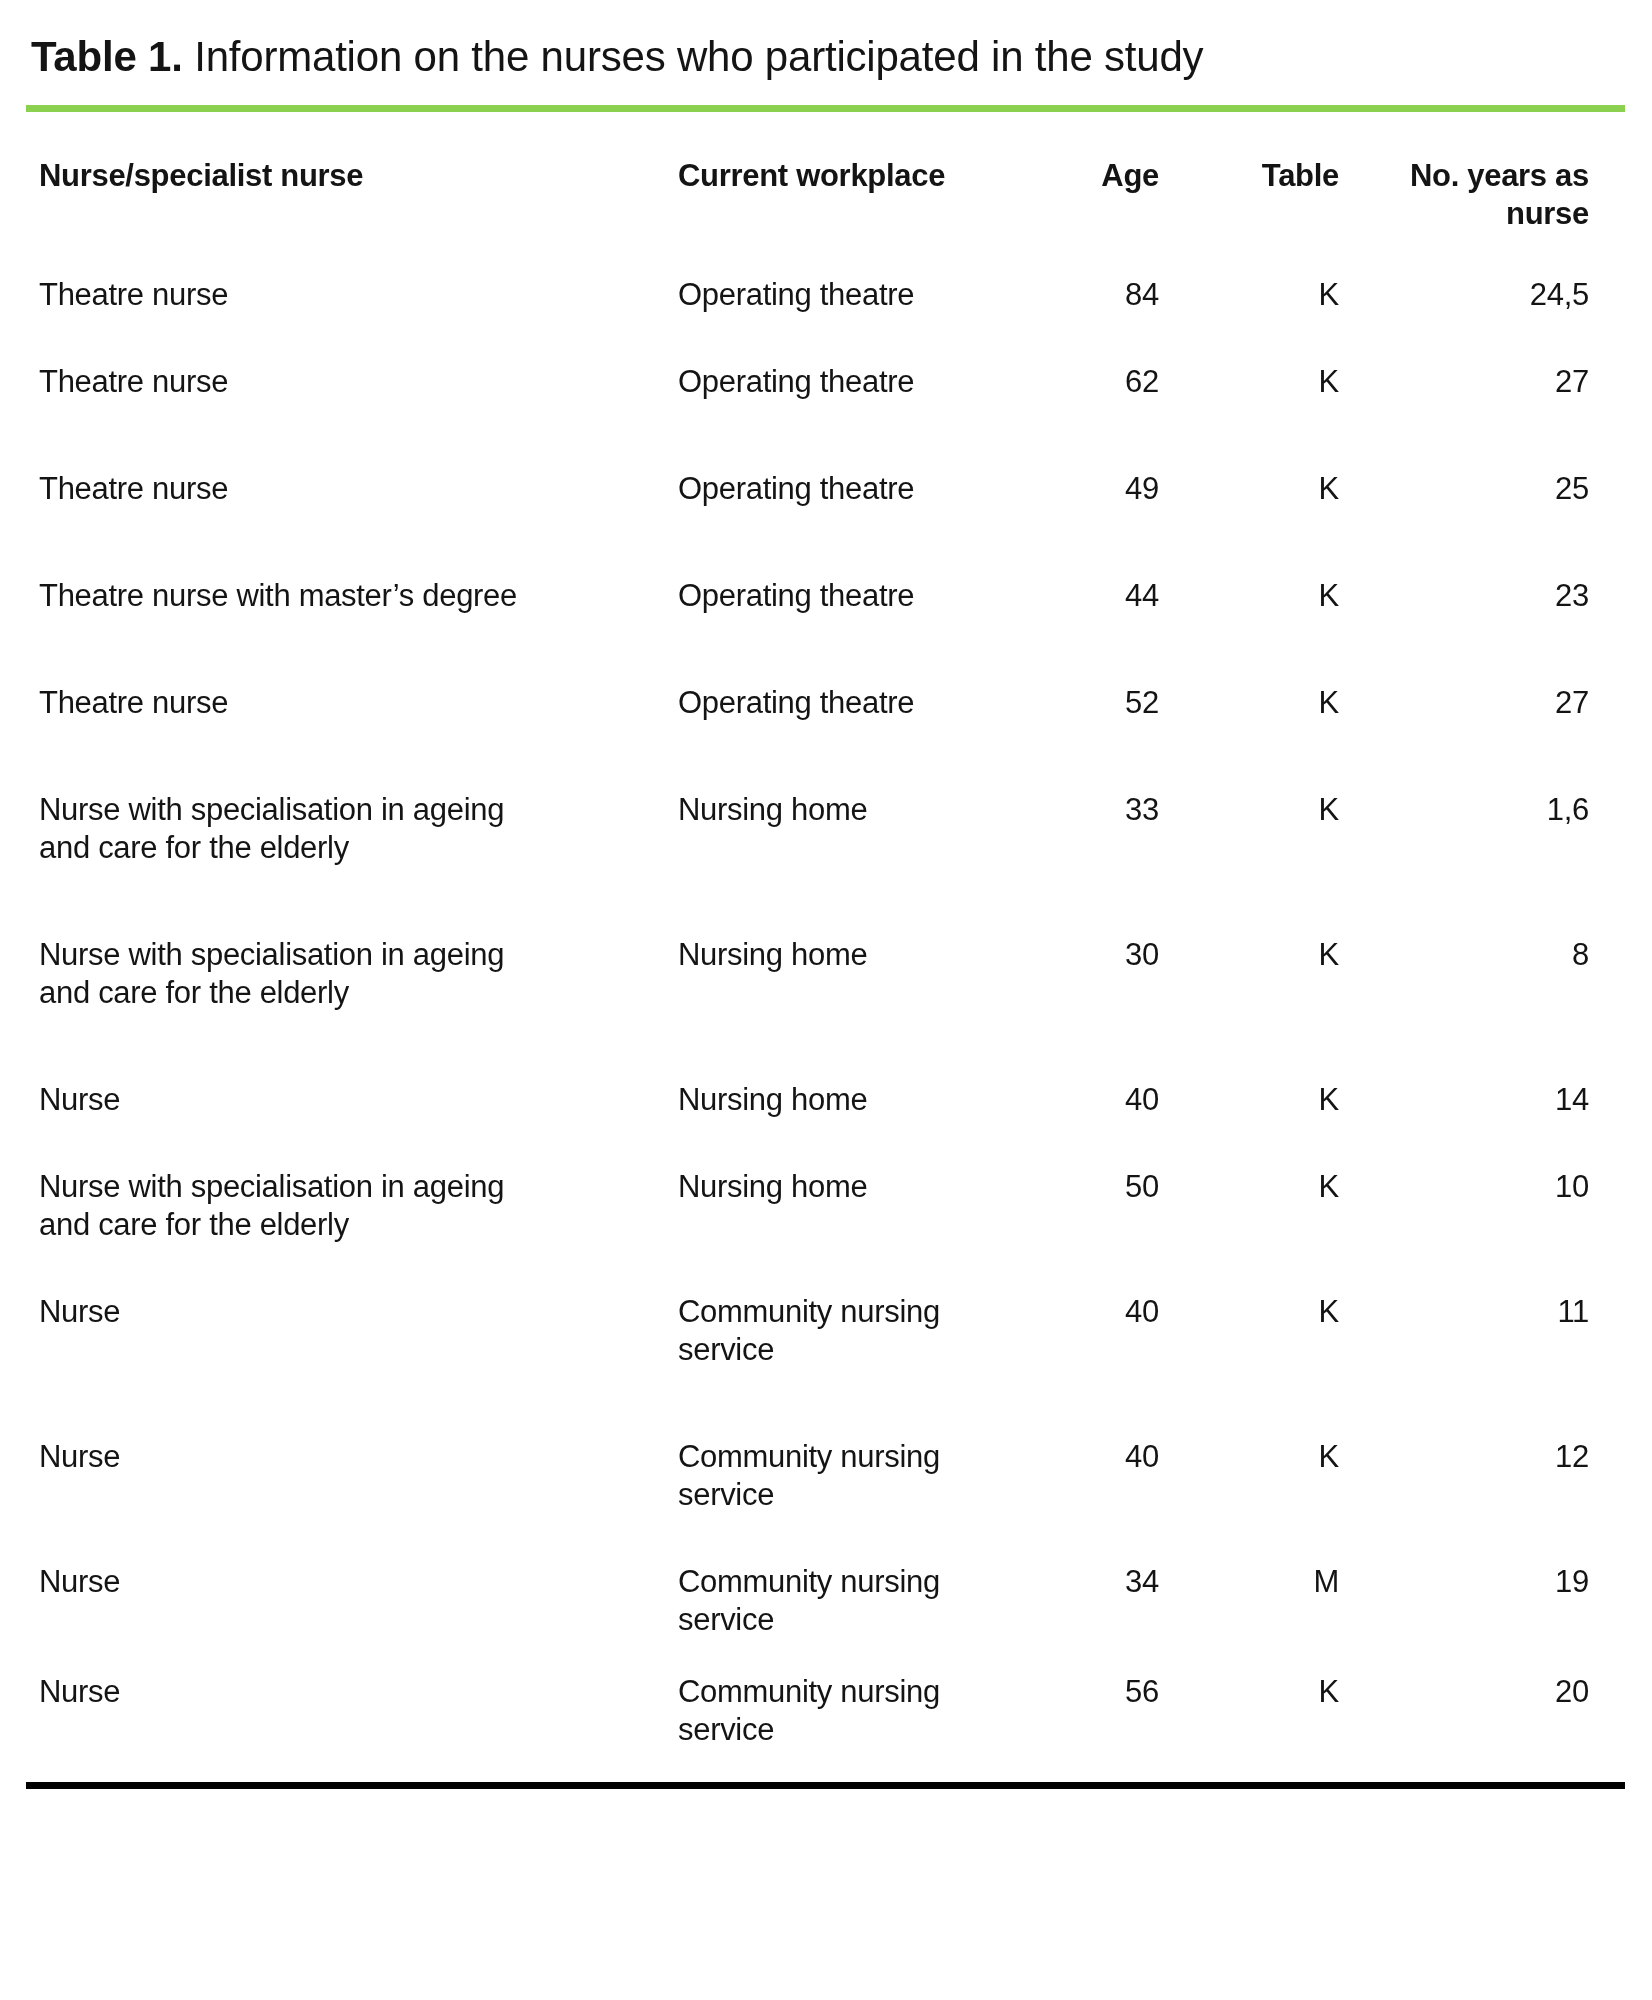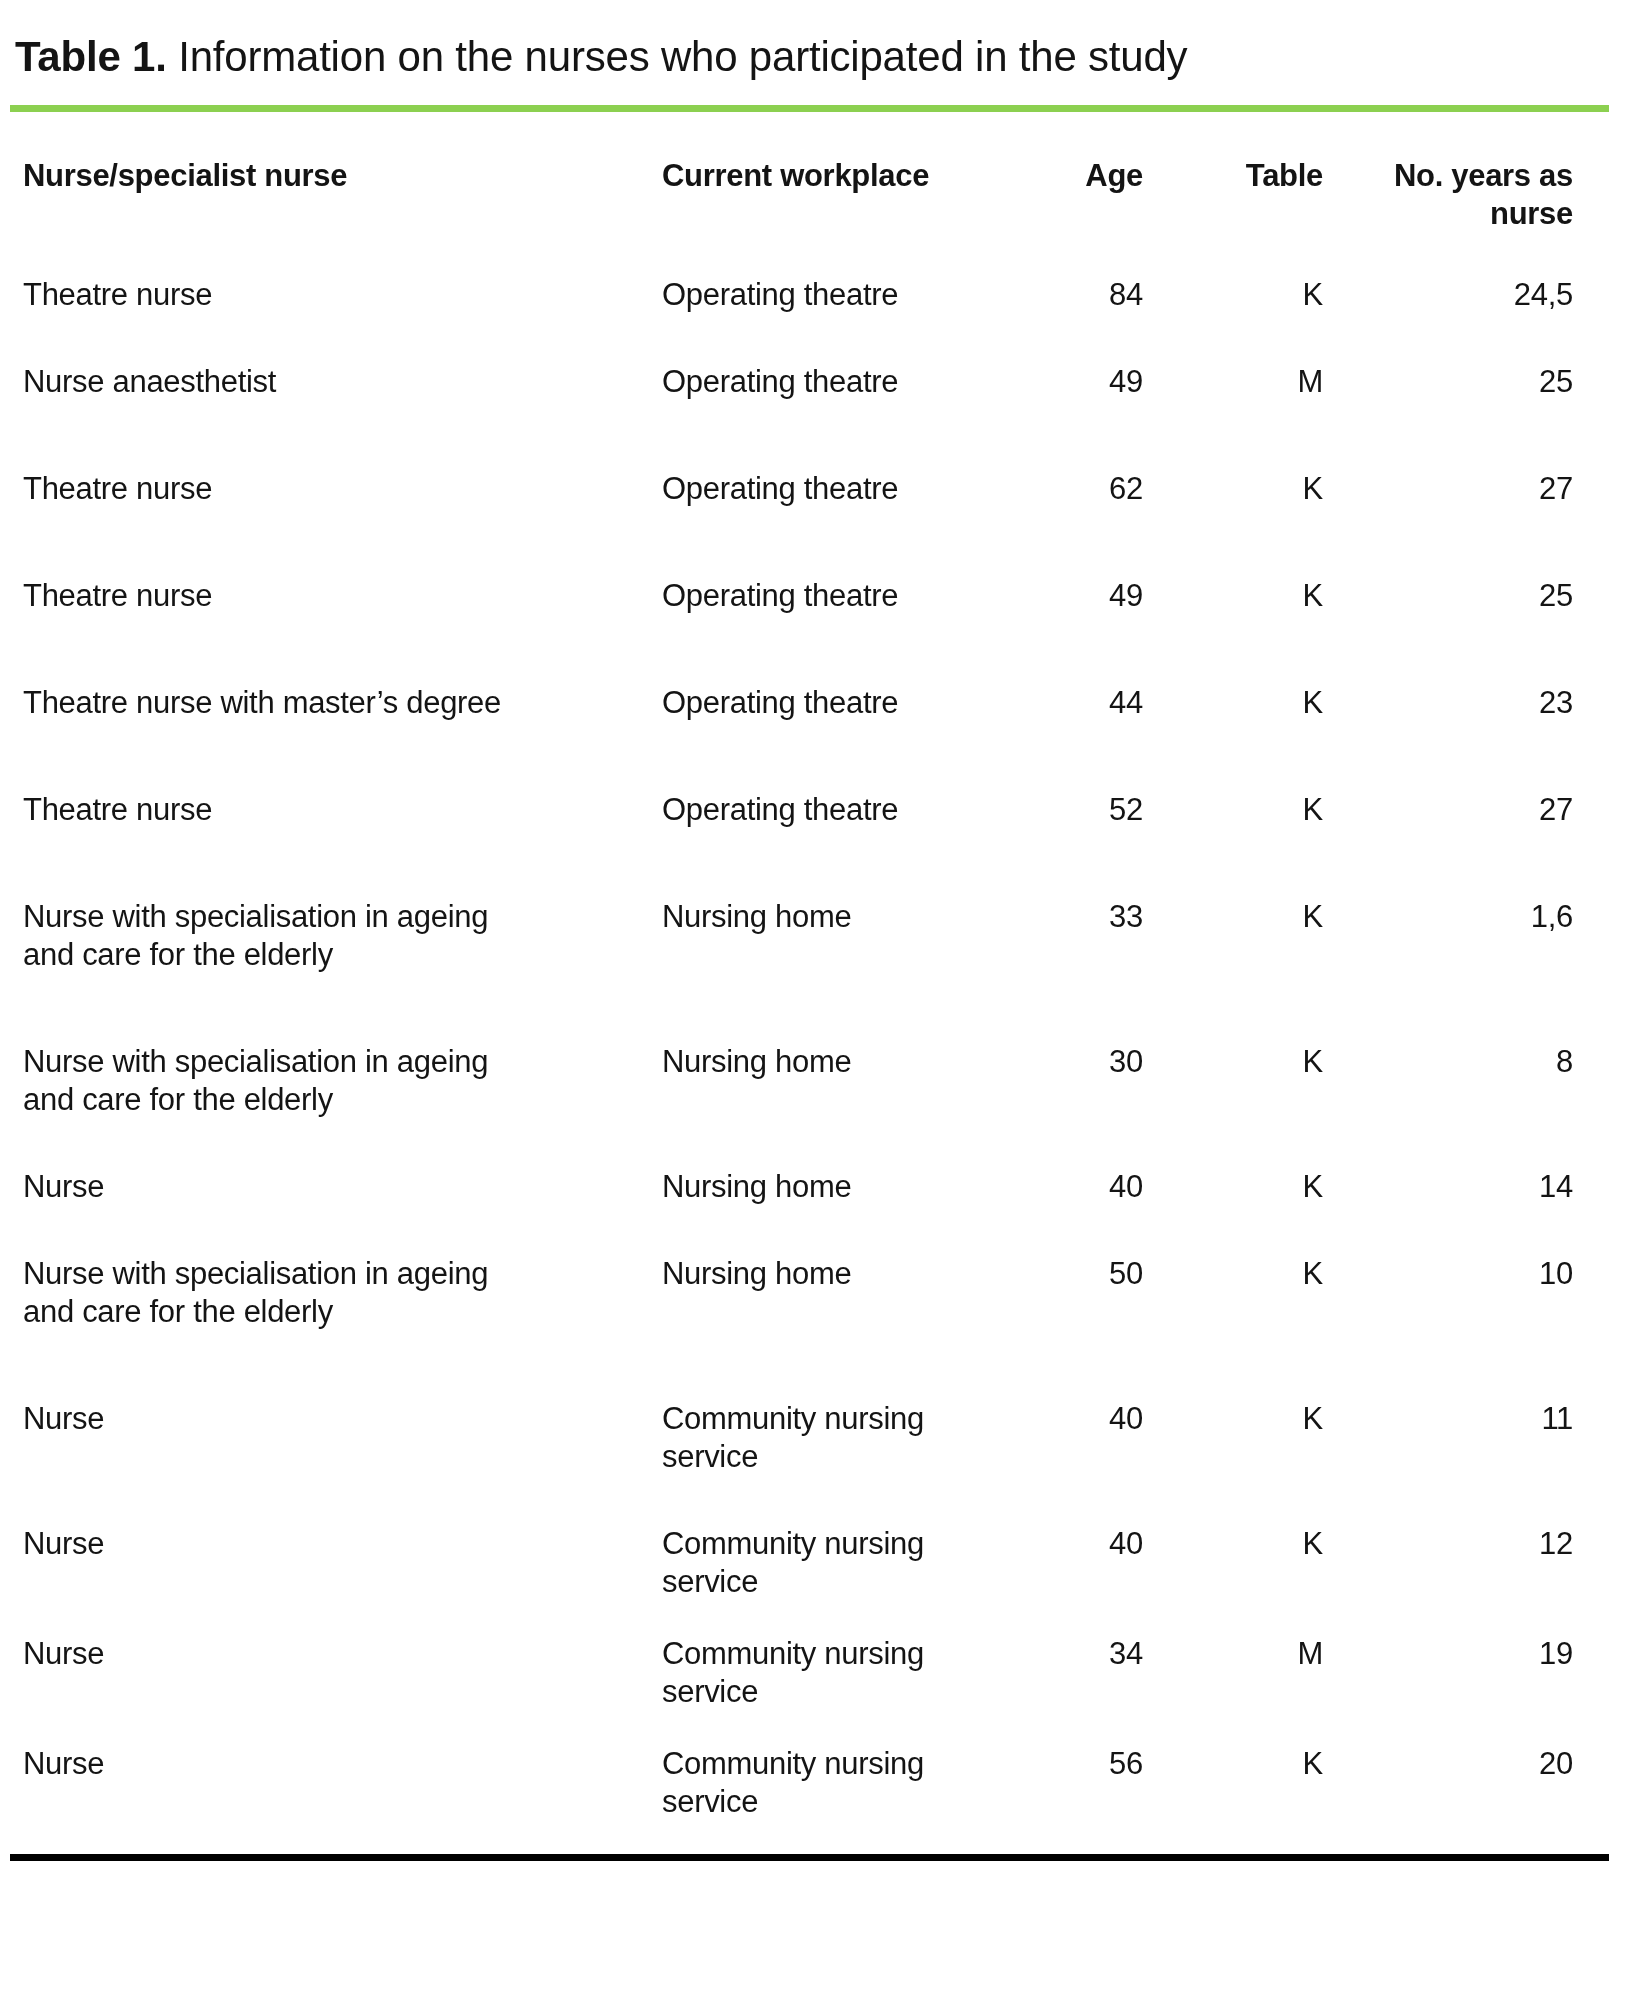--- a/index.html
+++ b/index.html
@@ -8,21 +8,21 @@
     background: #ffffff;
   }
   body {
     width: 1652px;
     min-height: 2000px;
     font-family: "Liberation Sans", "DejaVu Sans", sans-serif;
     color: #141414;
     letter-spacing: -0.3px;
   }
   .page {
-    padding-left: 10px;
+    padding-left: 26px;
     width: 1599px;
   }
   .page-title {
     margin: 0;
     padding: 32px 0 23px 5px;
     font-size: 42px;
     line-height: 50px;
     font-weight: 400;
     letter-spacing: -0.2px;
     white-space: nowrap;
@@ -90,27 +90,20 @@
 nurse</th>
       </tr>
     </thead>
     <tbody>
         <tr>
           <td class="col-role">Theatre nurse</td>
           <td class="col-workplace">Operating theatre</td>
           <td class="col-age">84</td>
           <td class="col-gender">K</td>
           <td class="col-years">24,5</td>
-        </tr>
-        <tr>
-          <td class="col-role">Nurse anaesthetist</td>
-          <td class="col-workplace">Operating theatre</td>
-          <td class="col-age">49</td>
-          <td class="col-gender">M</td>
-          <td class="col-years">25</td>
         </tr>
         <tr>
           <td class="col-role">Theatre nurse</td>
           <td class="col-workplace">Operating theatre</td>
           <td class="col-age">62</td>
           <td class="col-gender">K</td>
           <td class="col-years">27</td>
         </tr>
         <tr>
           <td class="col-role">Theatre nurse</td>

